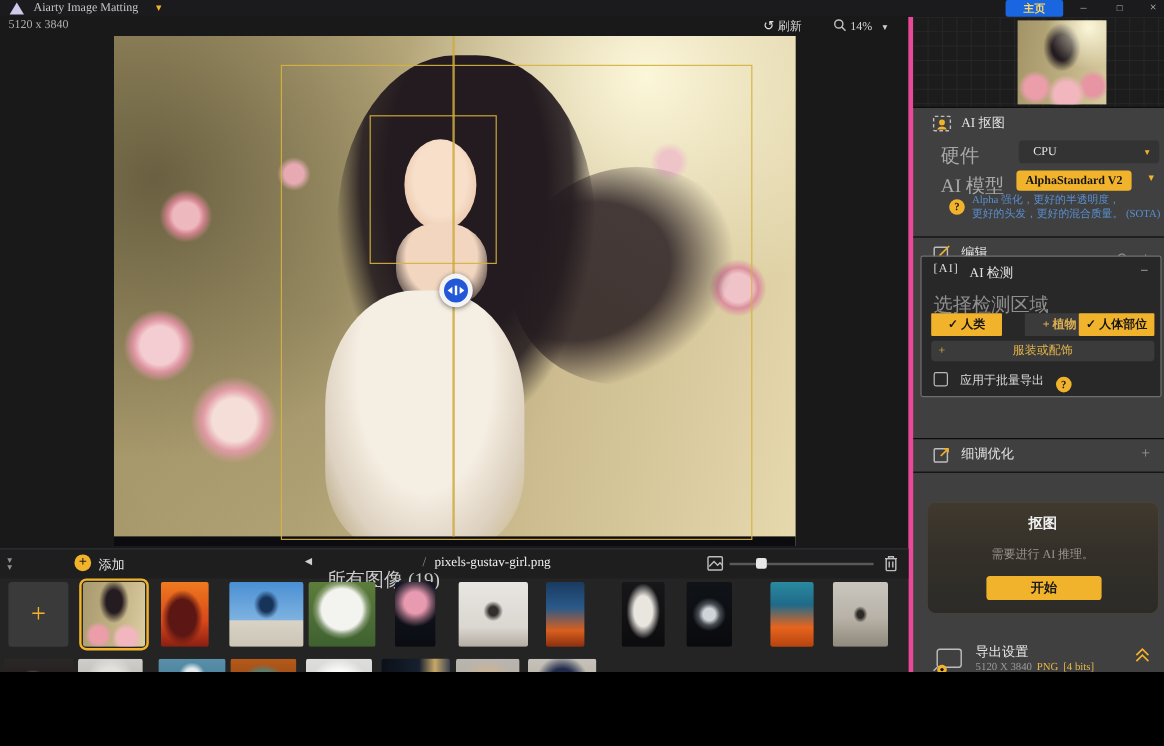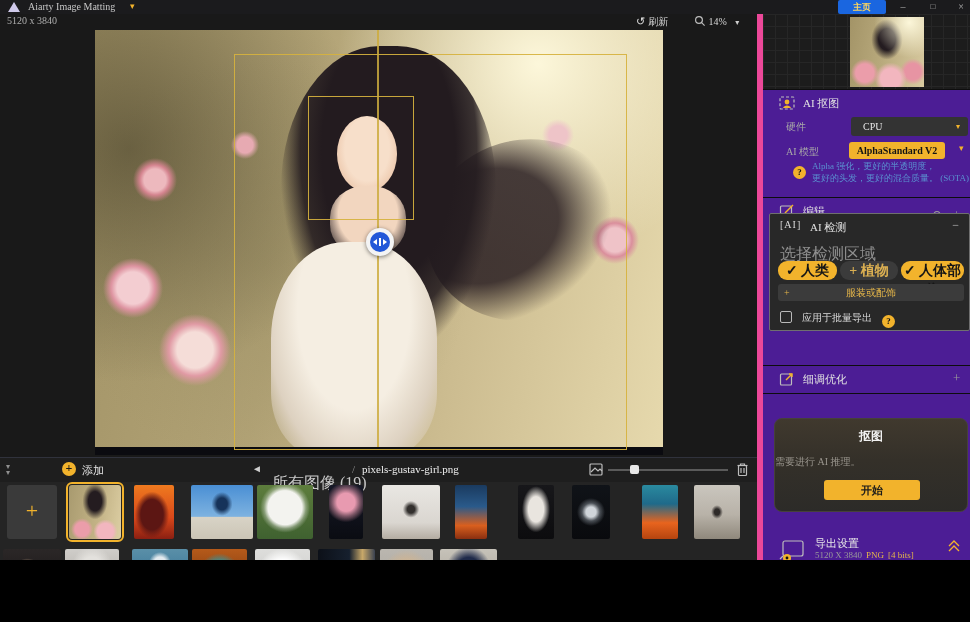--- a/index.html
+++ b/index.html
@@ -73,38 +73,38 @@
   .compare-line { position:absolute; left:377px; top:16px; width:2px; height:417px; background:rgba(205,172,62,.85); }
   .compare-handle { position:absolute; left:366px; top:214px; width:28px; height:28px; border-radius:50%;
       background:#f4f4f4; box-shadow:0 1px 4px rgba(0,0,0,.5); display:flex; align-items:center; justify-content:center; cursor:ew-resize; }
   .compare-inner { width:20px; height:20px; border-radius:50%; background:#2257d8;
       display:flex; align-items:center; justify-content:center; gap:2px; }
   .tri-l { width:0; height:0; border-top:3px solid transparent; border-bottom:3px solid transparent; border-right:4px solid #fff; }
   .tri-r { width:0; height:0; border-top:3px solid transparent; border-bottom:3px solid transparent; border-left:4px solid #fff; }
   .mid-bar { width:2px; height:8px; background:#fff; }
 
   
-  .sidebar { position:absolute; left:757px; top:14px; width:213px; height:608px; background:#4c1d95; border-left:6px solid #ec4899; }
+  .sidebar { position:absolute; left:757px; top:14px; width:213px; height:608px; background:#404040; border-left:4px solid #ec4899; }
   .preview-area { position:absolute; left:0; top:0; width:213px; height:76px; background:#1c1c1c;
       background-image:linear-gradient(#262626 1px, transparent 1px), linear-gradient(90deg,#262626 1px, transparent 1px);
       background-size:12px 12px; border-bottom:1px solid #0e0e0e; }
   .mini-photo { position:absolute; left:87px; top:3px; width:74px; height:70px; overflow:hidden;
       background:
         radial-gradient(circle at 80% 8%, rgba(255,250,222,.95) 0%, rgba(255,250,222,0) 40%),
         radial-gradient(ellipse at 50% 32%, #241c20 0 16%, rgba(36,28,32,0) 30%),
         radial-gradient(circle at 20% 80%, #eb9daa 0 9px, rgba(235,157,170,0) 14px),
         radial-gradient(circle at 55% 88%, #f2b6bf 0 10px, rgba(242,182,191,0) 16px),
         radial-gradient(circle at 85% 78%, #e794a3 0 8px, rgba(231,148,163,0) 13px),
         linear-gradient(100deg,#a39467 0%, #b8a97c 45%, #d8caa0 100%); }
 
   .side-row { position:absolute; left:0; width:213px; }
   .sec-header { height:24px; line-height:24px; }
   .sec-icon { position:absolute; left:16px; top:4px; width:16px; height:16px; }
   .sec-title { position:absolute; left:40px; font-size:11px; color:#e2e2e2; }
-  .row-label { position:absolute; left:23px; font-size:10px; color:#a8a8a8; }
+  .row-label { position:absolute; left:23px; font-size:16px; color:#a8a8a8; }
   .divider { position:absolute; left:0; width:213px; height:1px; background:#0d0d0d; }
 
   .cpu-select { position:absolute; left:88px; top:-3px; width:117px; height:19px; background:#333; border-radius:3px;
       font-size:10px; color:#e6e6e6; line-height:19px; padding-left:12px; cursor:pointer; }
   .cpu-select .dd { position:absolute; right:8px; top:0; color:#f2b32c; font-size:8px; }
   .model-pill { position:absolute; left:86px; top:-3px; width:96px; height:17px; background:#f2b32c; border-radius:3px;
       font-size:10px; font-weight:bold; color:#141414; line-height:17px; text-align:center; cursor:pointer; }
   .model-dd { position:absolute; left:196px; top:-2px; color:#f2b32c; font-size:9px; cursor:pointer; }
   .q-circle { width:13px; height:13px; border-radius:50%; background:#f2b32c; color:#141414; font-size:9px;
       font-weight:bold; text-align:center; line-height:13px; display:inline-block; }
@@ -115,42 +115,42 @@
   .edit-undo { position:absolute; left:168px; top:4px; color:#9a9a9a; font-size:12px; cursor:pointer; }
   .edit-plus { position:absolute; left:190px; top:4px; color:#9a9a9a; font-size:13px; cursor:pointer; }
 
   .detect-panel { position:absolute; left:6px; top:199px; width:201px; height:118px; background:#282828;
       border:1px solid #6f6f6f; border-radius:2px; }
   .detect-header { position:absolute; left:0; top:4px; width:100%; height:20px; }
   .ai-brack { position:absolute; left:10px; top:1px; font-size:10px; color:#dcdcdc; letter-spacing:1px; }
   .detect-title { position:absolute; left:40px; top:2px; font-size:11px; color:#e2e2e2; }
   .detect-min { position:absolute; right:10px; top:0; color:#bdbdbd; font-size:12px; cursor:pointer; }
   .detect-sub { position:absolute; left:10px; top:30px; font-size:16px; color:#8f8f8f; }
-  .det-btn { position:absolute; top:47px; height:19px; border-radius:9px; font-size:14px; font-weight:bold;
+  .det-btn { position:absolute; top:47px; height:19px; border-radius:1px; font-size:10px; font-weight:bold;
       text-align:center; line-height:19px; cursor:pointer; }
   .det-on { background:#f2b32c; color:#161616; }
   .det-off { background:#3b3b3b; color:#dcb052; }
-  .det-b1 { left:8px; width:59px; } .det-b2 { left:70px; width:58px; } .det-b3 { left:131px; width:63px; }
+  .det-b1 { left:8px; width:59px; } .det-b2 { left:86px; width:58px; } .det-b3 { left:131px; width:63px; }
   .det-wide { position:absolute; left:8px; top:70px; width:186px; height:17px; background:#3b3b3b; border-radius:3px;
       font-size:10px; color:#e4b549; text-align:center; line-height:17px; cursor:pointer; }
   .det-wide .wplus { position:absolute; left:6px; color:#e4b549; }
   .det-check-row { position:absolute; left:10px; top:93px; height:16px; }
   .checkbox { display:inline-block; width:12px; height:12px; border:1px solid #b9b9b9; border-radius:2px;
       vertical-align:-2px; background:transparent; cursor:pointer; }
   .det-check-label { font-size:10px; color:#dcdcdc; margin-left:6px; }
   .det-q { vertical-align:-3px; margin-left:6px; }
 
   .add-region-btn { position:absolute; left:138px; top:-2px; width:64px; height:18px; background:#1a66e0; border-radius:3px;
       color:#fff; font-size:10px; text-align:center; line-height:18px; cursor:pointer; }
   .plus-right { position:absolute; left:190px; top:-1px; color:#9a9a9a; font-size:13px; cursor:pointer; }
 
   .matting-card { position:absolute; left:11px; top:404px; width:194px; height:94px; border-radius:8px;
       background:linear-gradient(180deg,#40392e 0%, #343029 45%, #2c2b28 100%); border:1px solid #46413a; }
   .matting-title { position:absolute; left:0; top:9px; width:100%; text-align:center; font-size:12px; font-weight:bold; color:#f0f0f0; }
-  .matting-msg { position:absolute; left:0; top:36px; width:100%; text-align:left; font-size:10px; color:#9a968e; }
+  .matting-msg { position:absolute; left:0; top:36px; width:100%; text-align:center; font-size:10px; color:#9a968e; }
   .start-btn { position:absolute; left:49px; top:61px; width:96px; height:20px; background:#f2b32c; border-radius:3px;
       color:#1a1a1a; font-size:11px; font-weight:bold; text-align:center; line-height:20px; cursor:pointer; }
 
   .export-row { position:absolute; left:0; top:522px; width:213px; height:34px; }
   .export-icon { position:absolute; left:16px; top:2px; }
   .export-title { position:absolute; left:52px; top:0; font-size:11px; color:#e8e8e8; }
   .export-meta { position:absolute; left:52px; top:14px; font-size:9px; color:#9a9a9a; }
   .export-meta .fmt { color:#e4b549; margin-left:4px; }
   .export-meta .bits { color:#e4b549; margin-left:4px; }
   .export-collapse { position:absolute; left:184px; top:2px; cursor:pointer; }

